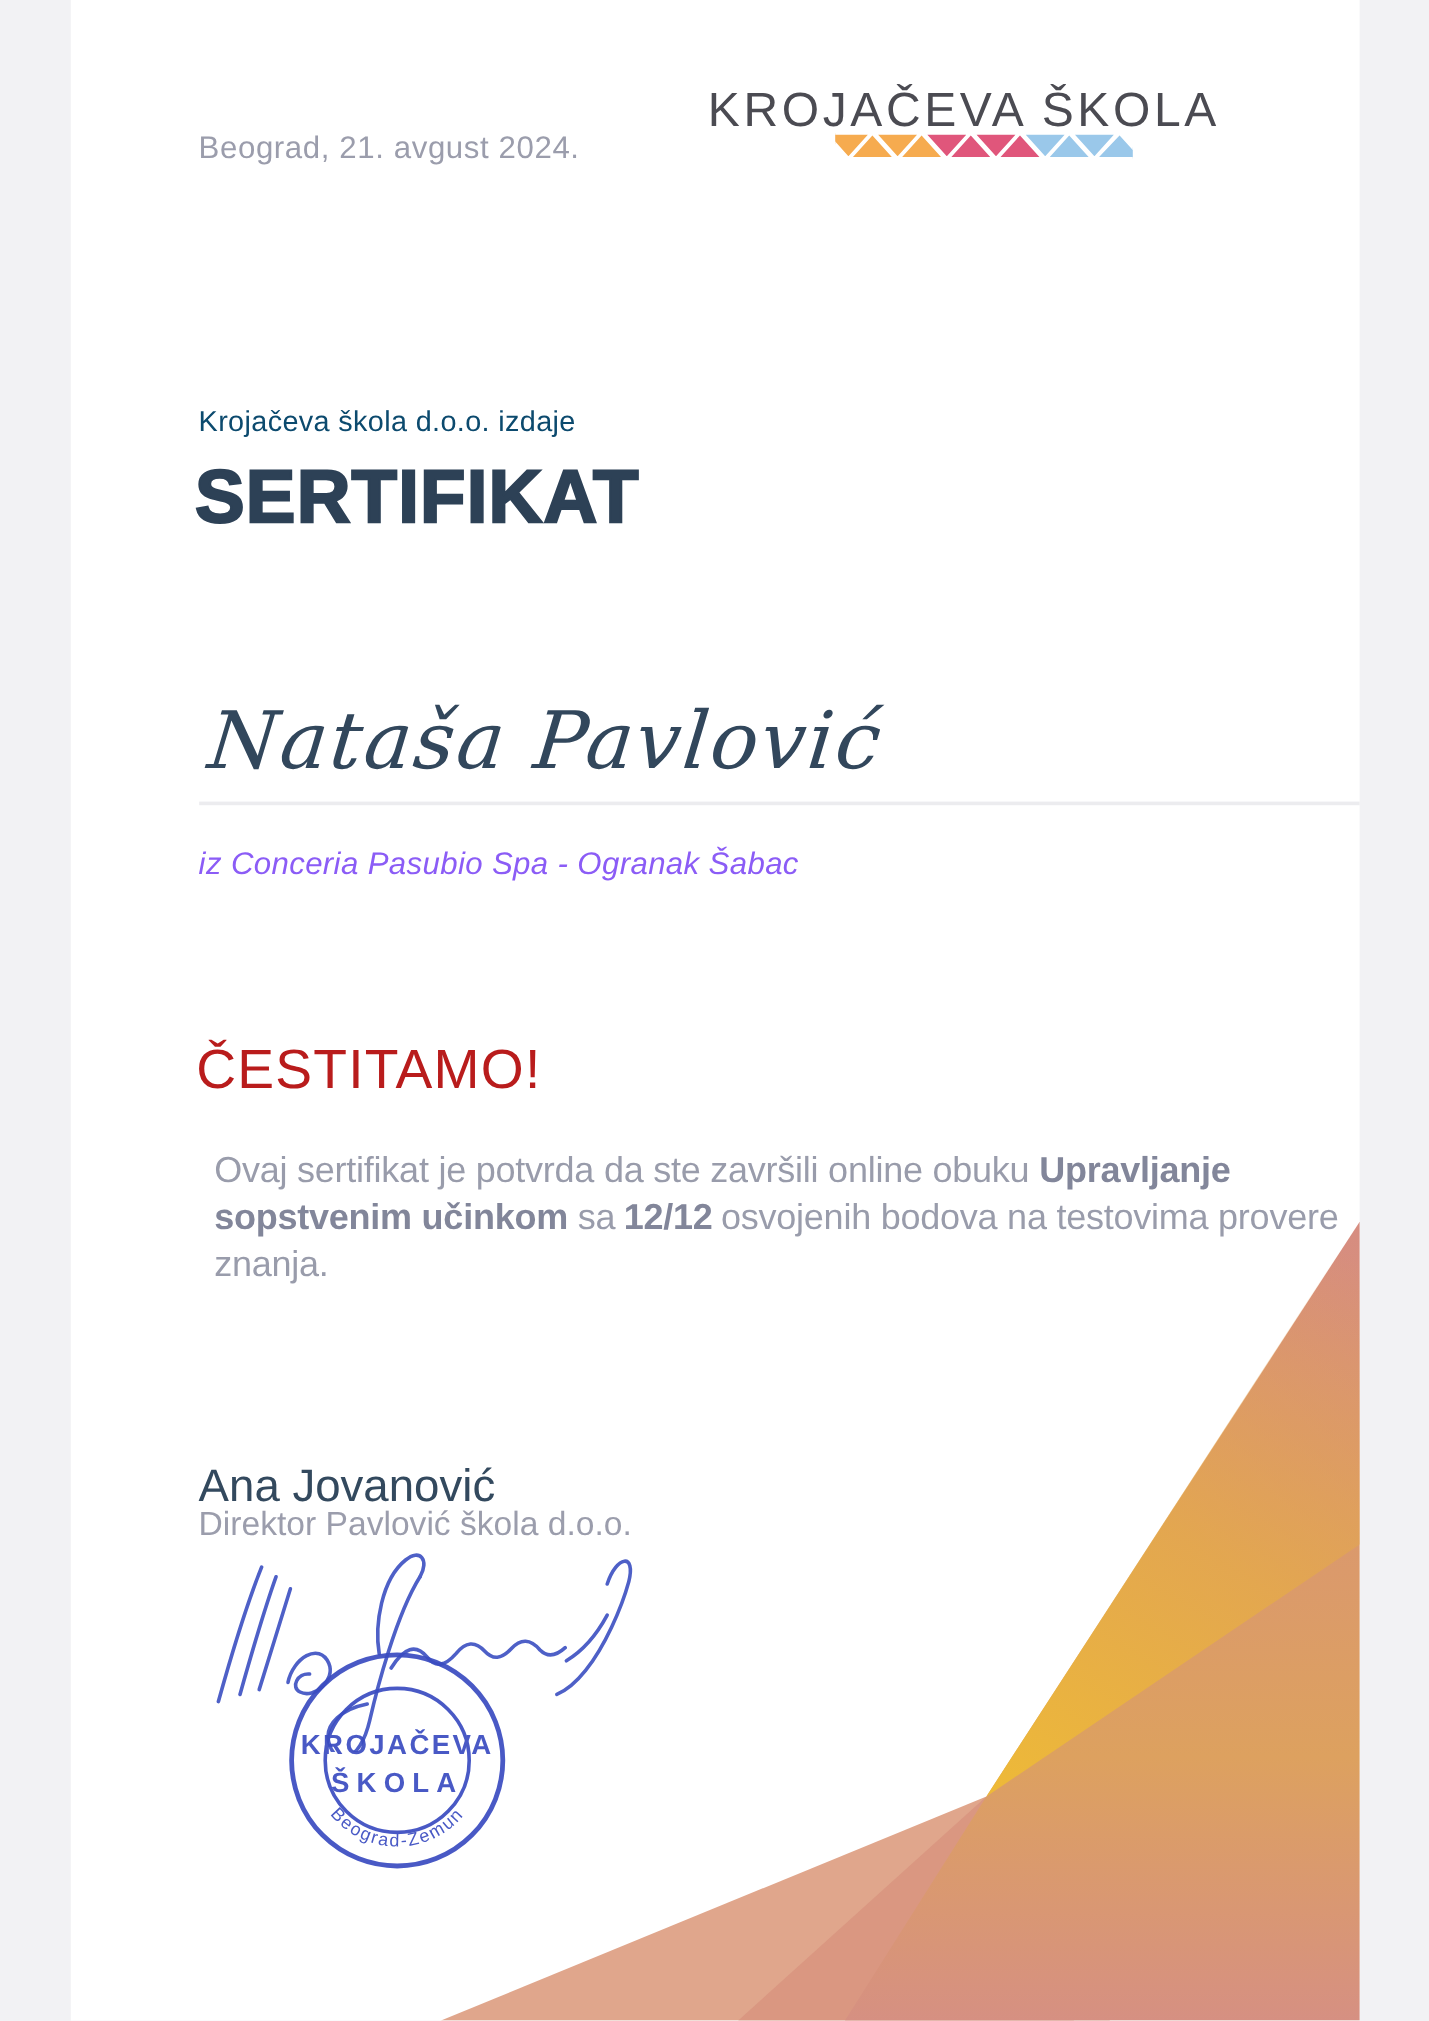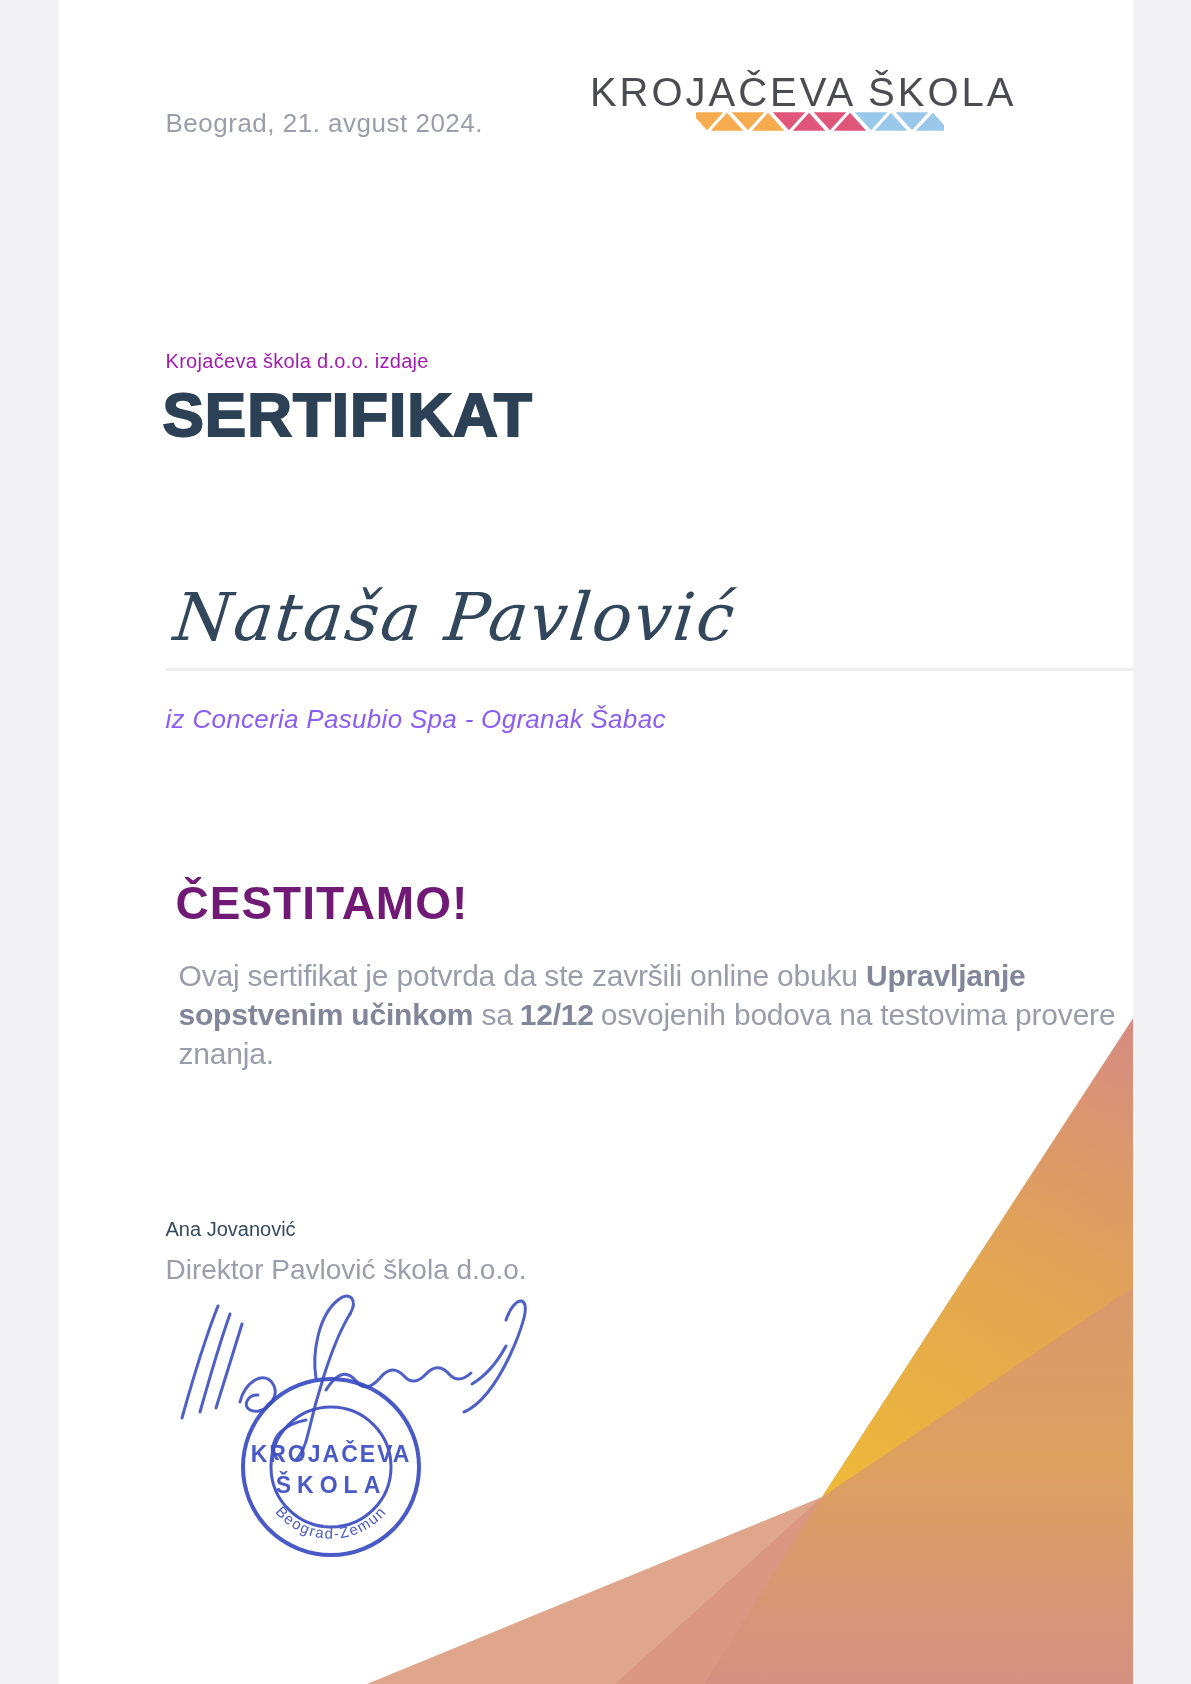--- a/index.html
+++ b/index.html
@@ -8,47 +8,47 @@
     background:#ffffff;overflow:hidden;
     font-family:"Liberation Sans", sans-serif;
   }
   .decor{position:absolute;left:0;top:0;width:1191px;height:1684px;pointer-events:none;}
   .date{position:absolute;left:107px;top:108px;font-size:26px;color:#9b9dac;letter-spacing:.5px;}
   .logo-text{
     position:absolute;top:70px;right:116px;font-size:40px;color:#4b4b52;
     letter-spacing:3px;font-weight:400;
   }
   .logo-band{position:absolute;top:110px;right:189px;width:248px;height:24px;}
-  .issuer{position:absolute;left:107px;top:350px;font-size:20px;color:#a21caf;letter-spacing:.3px;}
+  .issuer{position:absolute;left:107px;top:338px;font-size:24px;color:#0c4a6e;letter-spacing:.3px;}
   .title{
     position:absolute;left:104px;top:376px;margin:0;font-size:62px;line-height:78px;
     font-weight:800;color:#2d4156;letter-spacing:1px;
     -webkit-text-stroke:2px #2d4156;
   }
   .name{
     position:absolute;left:110px;top:568px;font-size:66px;line-height:100px;
     font-family:"DejaVu Serif", serif;font-style:italic;font-weight:500;
     color:#32475c;transform:skewX(-6deg);transform-origin:left bottom;letter-spacing:2px;
   }
   .rule{position:absolute;left:107px;top:668px;width:971px;height:3px;background:#ececef;}
   .affil{
     position:absolute;left:107px;top:704px;font-size:26px;font-style:italic;
     color:#8b5cf6;font-weight:500;letter-spacing:.3px;
   }
   .congrats{
-    position:absolute;left:105px;top:864px;margin:12px;font-size:46px;font-weight:700;
-    color:#701a75;letter-spacing:1px;
+    position:absolute;left:105px;top:864px;margin:0;font-size:46px;font-weight:400;
+    color:#b91c1c;letter-spacing:1px;
   }
   .body{
     position:absolute;left:104px;top:940px;width:945px;margin:16px;
     font-size:30px;line-height:39px;color:#999cab;letter-spacing:-0.2px;
   }
   .body .b{font-weight:700;color:#82869a;}
   .body .num{margin:0 7px;}
-  .sig-name{position:absolute;left:107px;top:1218px;font-size:20px;color:#33495e;font-weight:500;}
+  .sig-name{position:absolute;left:107px;top:1218px;font-size:38px;color:#33495e;font-weight:500;}
   .sig-title{position:absolute;left:107px;top:1254px;font-size:28px;color:#9b9dac;}
   .signature{position:absolute;left:95px;top:1280px;width:400px;height:180px;}
   .stamp{position:absolute;left:170px;top:1365px;width:204px;height:204px;opacity:.92;}
   .stamp text{fill:#3a4cc1;}
 </style>
 </head>
 <body>
 
 <div class="page">
 

